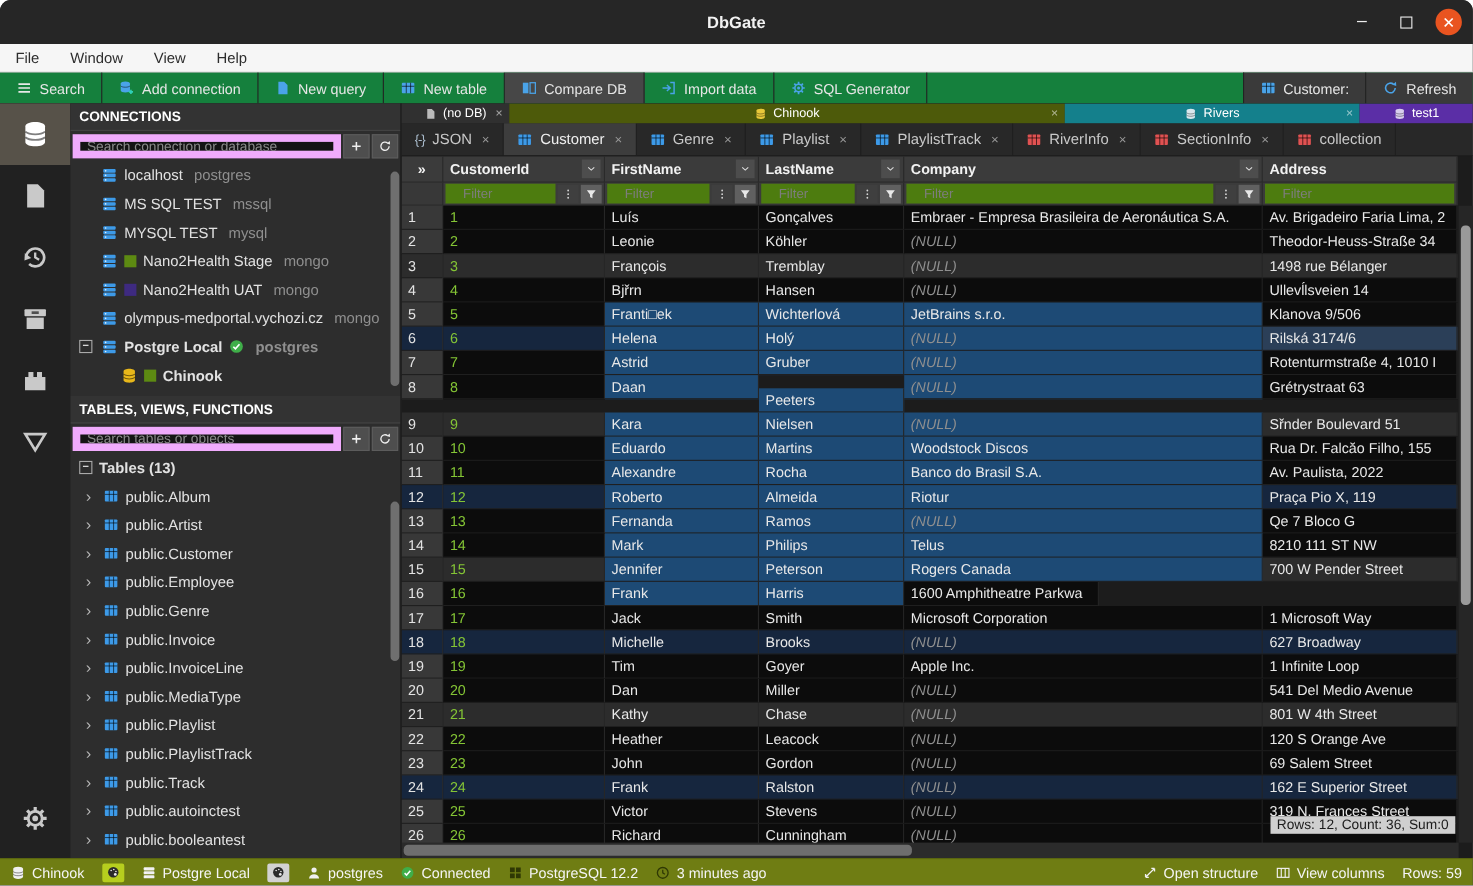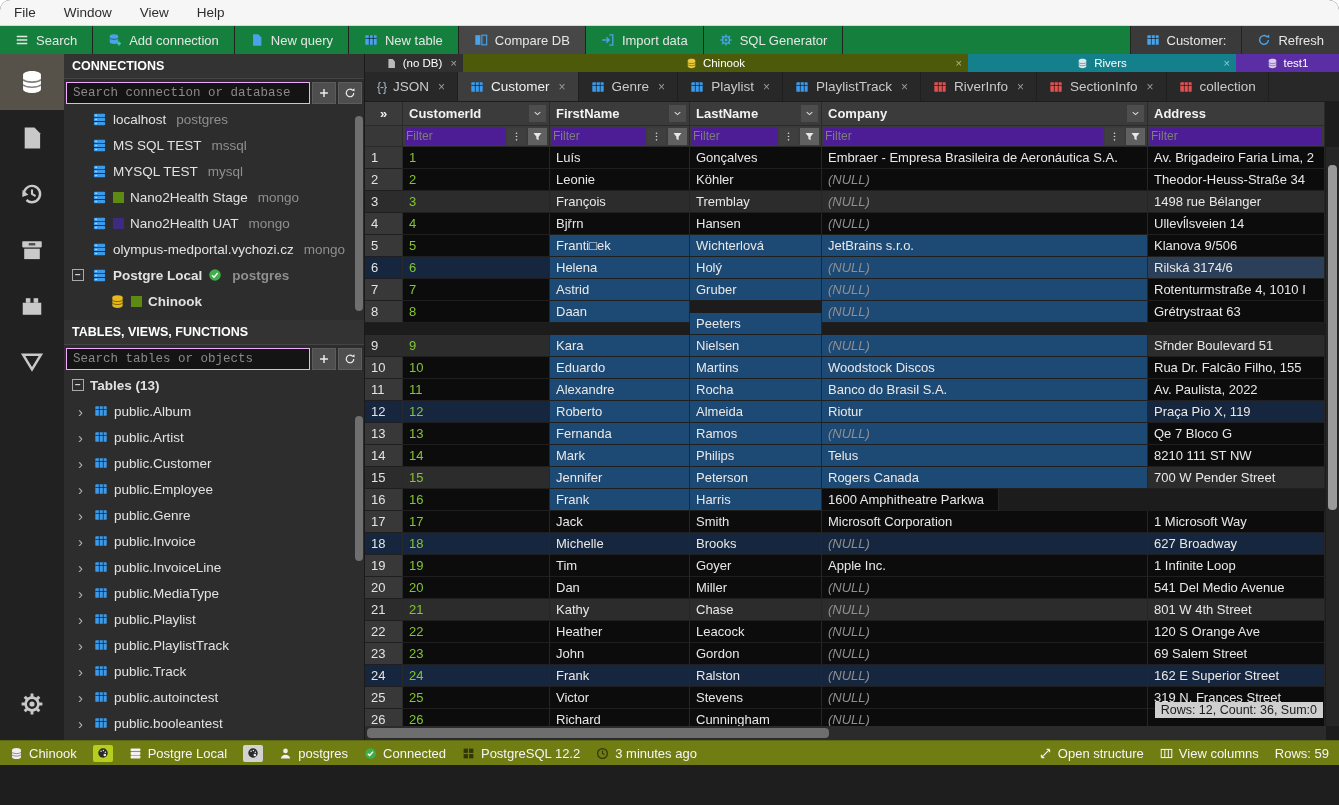--- a/index.html
+++ b/index.html
@@ -30,21 +30,21 @@
   
   .main{display:flex;height:686px;}
   .rail{width:64px;background:#212121;display:flex;flex-direction:column;align-items:center;position:relative;}
   .rail .ritem{width:64px;height:56px;display:flex;align-items:center;justify-content:center;color:#c9c9c9;}
   .rail .ritem.active{background:#575249;color:#fff;}
   .rail .gear{position:absolute;bottom:8px;}
 
   .panel{width:301px;background:#2d2d2d;display:flex;flex-direction:column;overflow:hidden;position:relative;border-right:1px solid #1a1a1a;}
   .phead{height:25px;background:#333;border-bottom:1px solid #444;color:#fff;font-weight:bold;font-size:12.5px;display:flex;align-items:center;padding:0 8px;flex:none;}
   .psearch{height:27px;display:flex;align-items:center;padding:2px 2px;gap:2px;flex:none;}
-  .psearch input{flex:1;height:22px;background:#141414;border:1px solid #f0abfc;color:#ddd;font-size:12.5px;padding:0 6px;outline:none;font-family:Liberation Mono, monospace;}
+  .psearch input{flex:1;height:22px;background:#141414;border:7px solid #f0abfc;color:#ddd;font-size:12.5px;padding:0 6px;outline:none;}
   .psearch input::placeholder{color:#8a8a8a;}
   .sbtn{width:24px;height:22px;background:#4e4e4e;color:#eee;display:flex;align-items:center;justify-content:center;border:1px solid #5c5c5c;}
   .plist{flex:none;}
   .citem{height:26px;display:flex;align-items:center;gap:6px;padding-left:28px;color:#e2e2e2;font-size:13.5px;white-space:nowrap;}
   .citem .engine{color:#8f8f8f;margin-left:4px;}
   .citem.bold{font-weight:bold;}
   .citem .swatch{width:11px;height:11px;flex:none;}
   .citem .expander{margin-left:-20px;width:12px;height:12px;border:1px solid #aaa;color:#ddd;font-size:10px;line-height:10px;text-align:center;margin-right:2px;flex:none;}
   .titem{height:26px;display:flex;align-items:center;gap:6px;padding-left:14px;color:#e2e2e2;font-size:13.5px;white-space:nowrap;}
   .titem .chev{color:#b5b5b5;font-size:15px;width:10px;}
@@ -61,21 +61,21 @@
   .tab .tx{color:#9a9a9a;font-size:12px;margin-left:2px;}
   .tab .jsonic{font-size:12px;letter-spacing:-1px;color:#a9bbcb;}
 
   
   .gridwrap{position:relative;flex:1;background:#1c1c1c;overflow:hidden;}
   .grid{position:absolute;left:0;top:0;}
   .grow{display:flex;}
   .hcell{height:24px;background:#3b3b3b;border-right:1px solid #2a2a2a;border-bottom:1px solid #2a2a2a;display:flex;align-items:center;color:#f2f2f2;font-weight:bold;font-size:13px;padding-left:6px;overflow:hidden;}
   .hcell .hdrop{margin-left:auto;margin-right:3px;width:17px;height:17px;background:#4d4d4d;display:flex;align-items:center;justify-content:center;color:#ddd;flex:none;}
   .fcell{height:21px;background:#3b3b3b;border-right:1px solid #2a2a2a;border-bottom:1px solid #2a2a2a;display:flex;align-items:center;gap:2px;padding:1px 2px;overflow:hidden;}
-  .fcell input{flex:1;min-width:10px;height:18px;background:#4c1d95;border:none;color:#ccc;font-size:12px;padding:0 1px;outline:none;}
+  .fcell input{flex:1;min-width:10px;height:18px;background:#4d7c0f;border:none;color:#ccc;font-size:12px;padding:0 16px;outline:none;}
   .fcell input::placeholder{color:#7d7d7d;}
   .fbtn{width:19px;height:17px;display:flex;align-items:center;justify-content:center;flex:none;color:#d5d5d5;background:#3f3f3f;}
   .fbtn.funnel{background:#606060;}
   .dcell{height:22px;border-right:1px solid #262626;border-bottom:1px solid #1f1f1f;display:flex;align-items:center;padding-left:6px;color:#e8e8e8;font-size:13px;white-space:nowrap;overflow:hidden;background:#0c0c0c;}
   .rn{background:#383838;color:#e3e3e3;border-right:1px solid #2a2a2a;font-size:13px;}
   .stripe-gray .dcell{background:#2c2c2c;}
   .stripe-blue .dcell{background:#16263e;}
   .dcell.sel{background:#1d4a75 !important;}
   .dcell.focuscell{background:#2b3f58 !important;}
   .dcell .num{color:#84c535;}
@@ -91,20 +91,30 @@
   .sitem{display:flex;align-items:center;gap:6px;white-space:nowrap;}
   .sbadge{width:20px;height:17px;display:flex;align-items:center;justify-content:center;border-radius:2px;}
   .st-spacer{flex:1;}
   svg{display:block;}
 </style>
 </head>
 <body>
 
 <div class="window">
 
+  <div class="titlebar">
+    <div class="title">DbGate</div>
+    <div class="winbtns">
+      <div class="winbtn min">–</div>
+      <div class="winbtn max">
+          <span></span>
+        </div>
+      <div class="winbtn close">✕</div>
+    </div>
+  </div>
 
   <div class="menubar" id="menubar">
       <div class="mitem">File</div>
       <div class="mitem">Window</div>
       <div class="mitem">View</div>
       <div class="mitem">Help</div>
     </div>
 
   <div class="toolbar" id="toolbar">
       <div class="tbtn">

